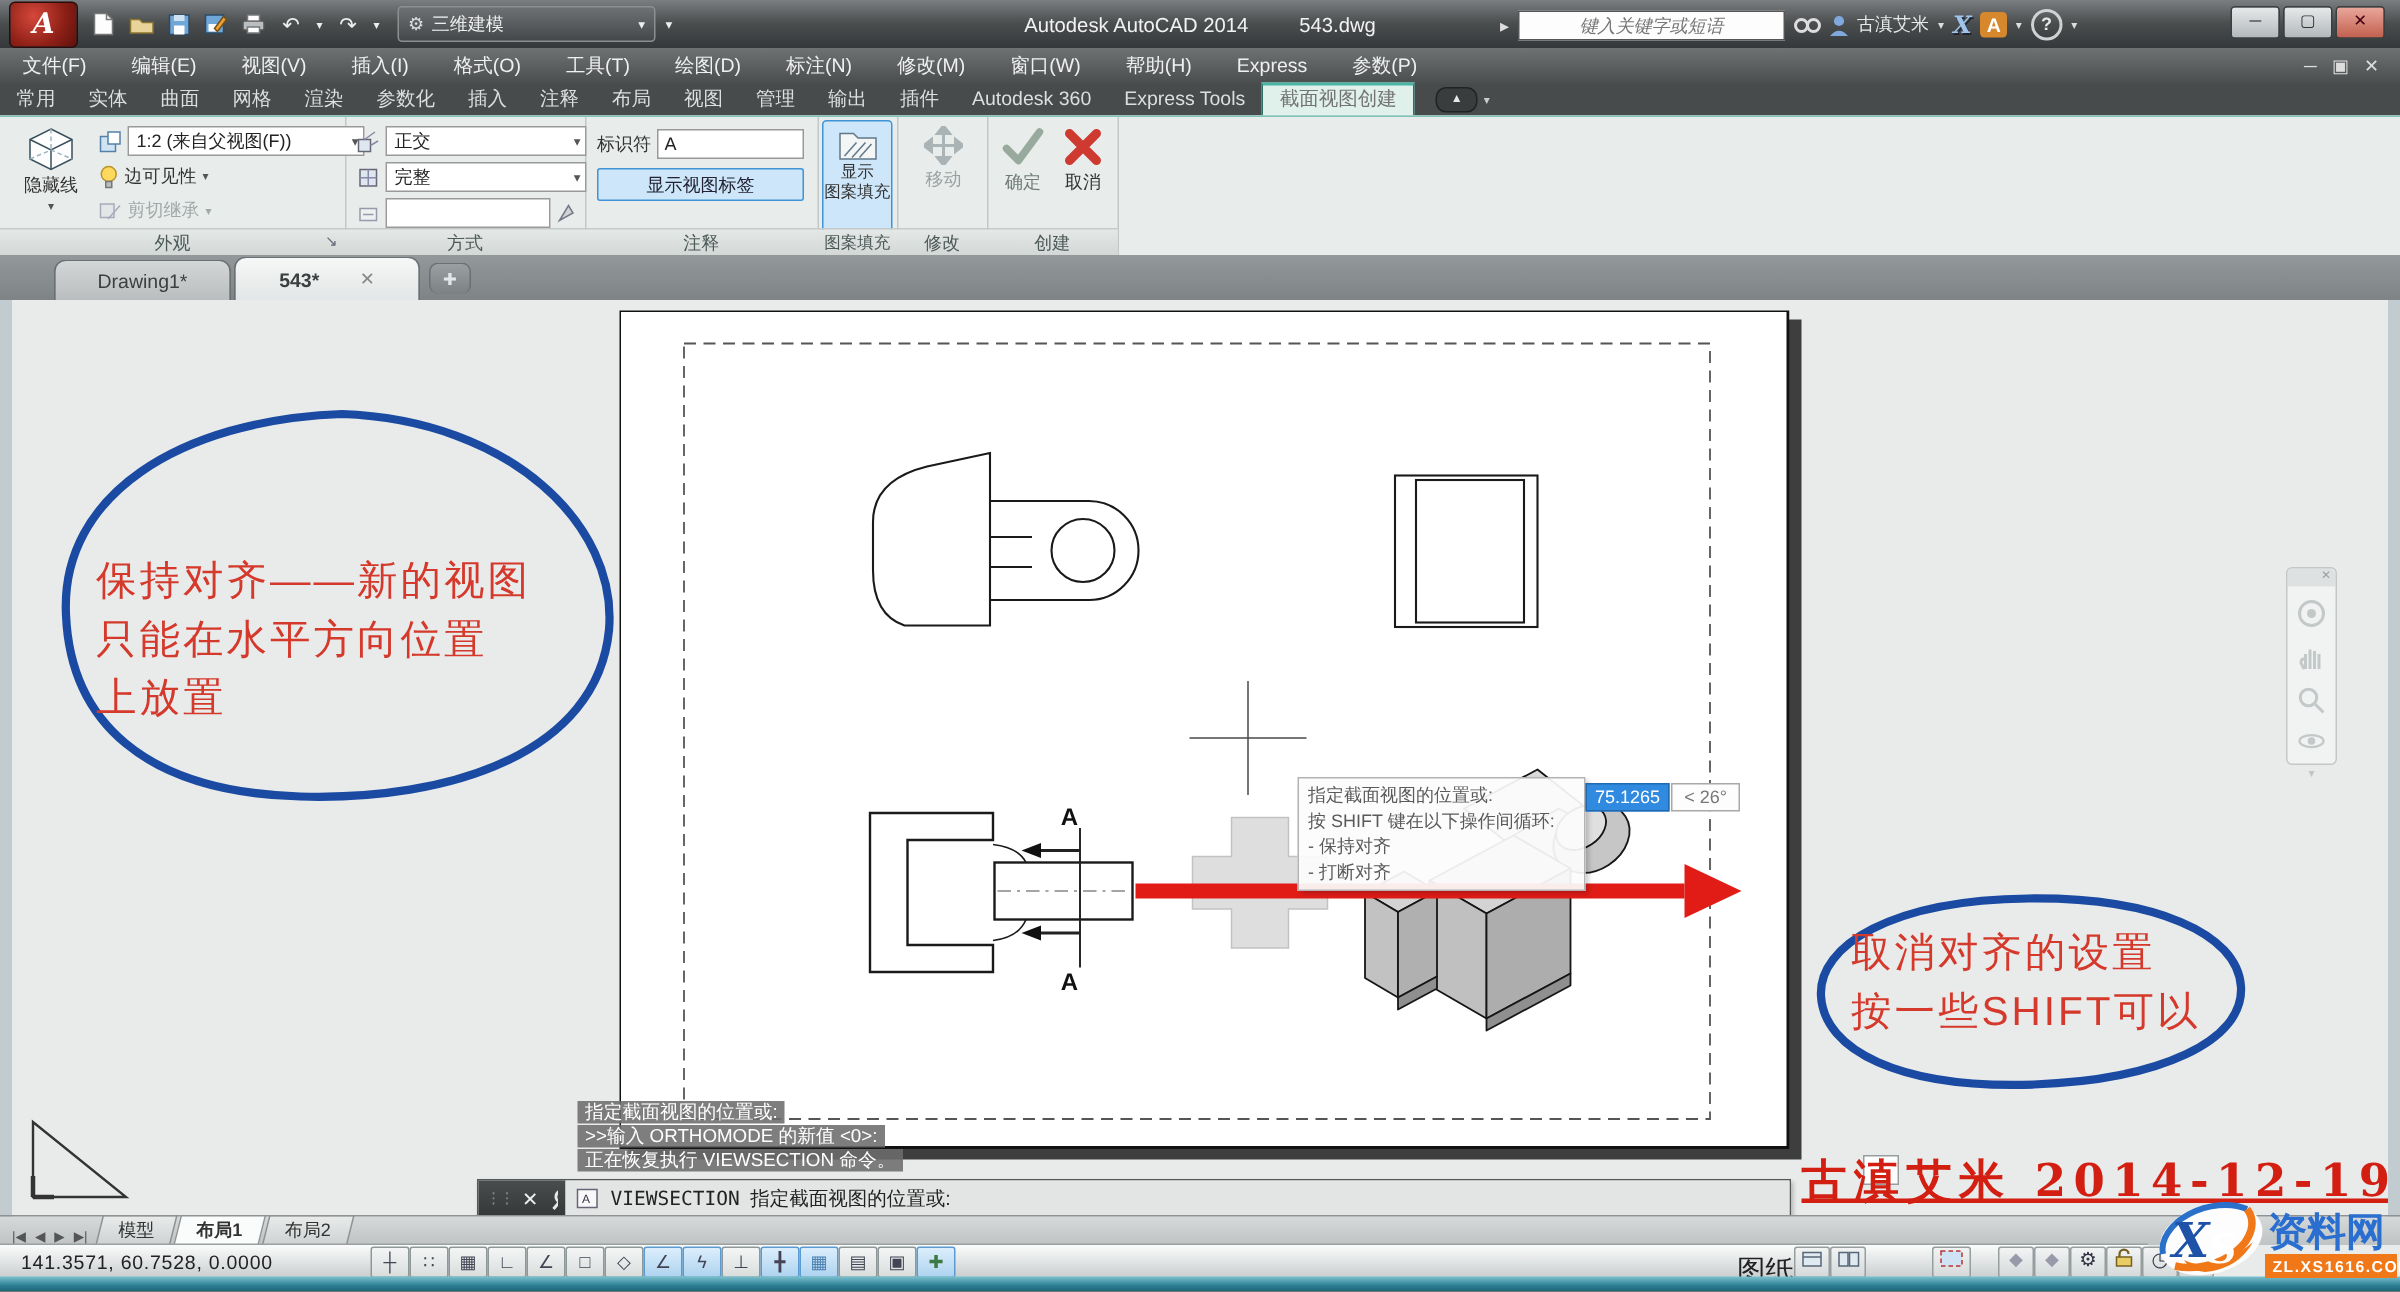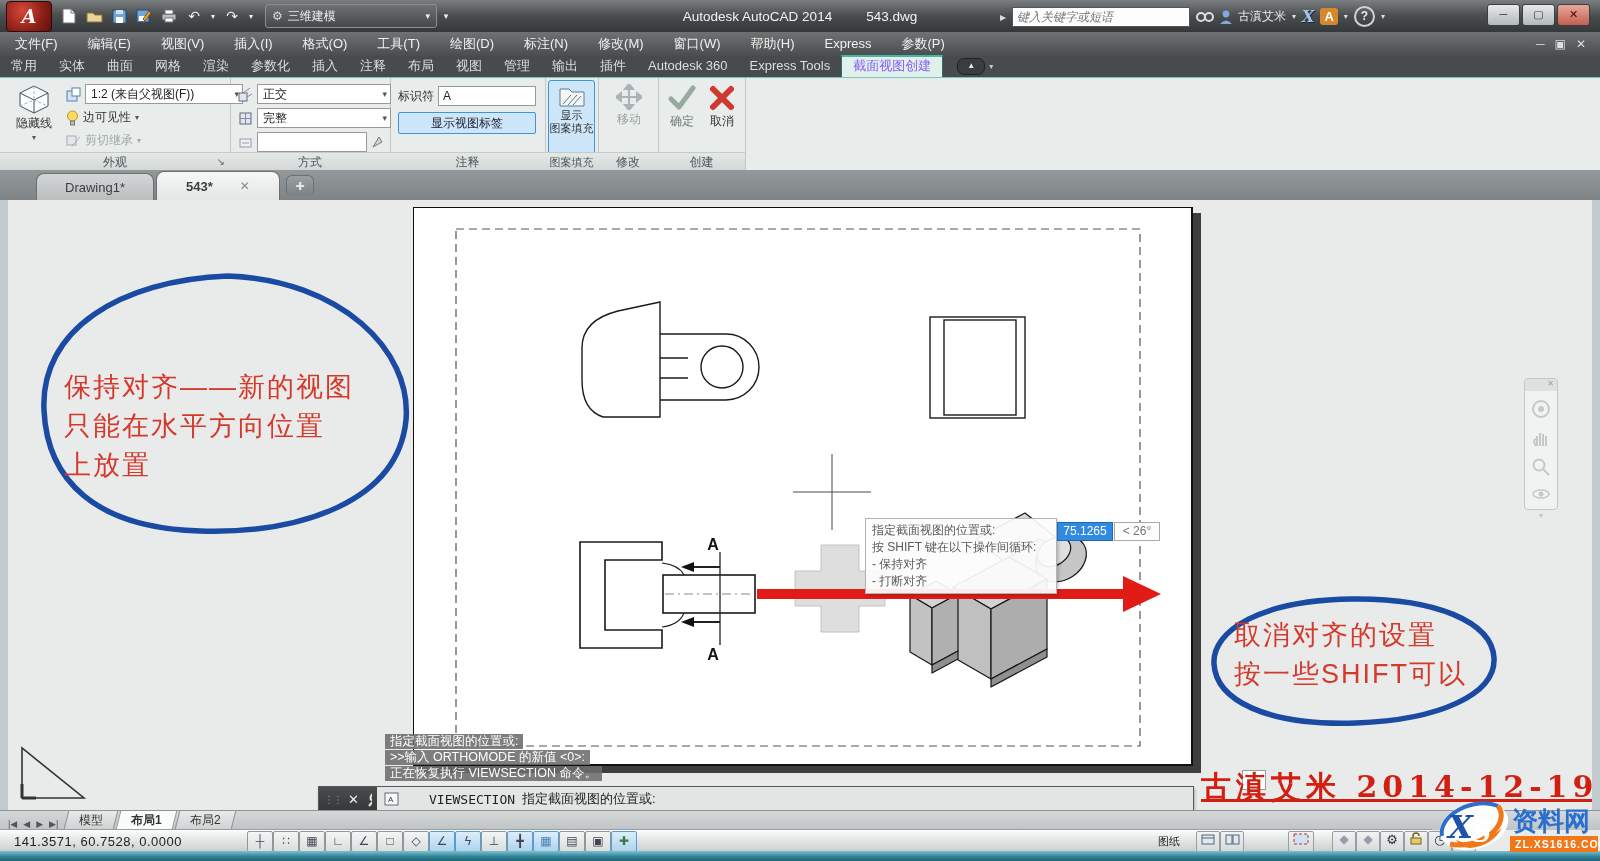--- a/index.html
+++ b/index.html
@@ -12,33 +12,33 @@
           background:radial-gradient(circle at 35% 30%,#d5473a,#8c1f16 60%,#5d120c);color:#fff;
           font:italic bold 19px "DejaVu Serif",serif;text-align:center;line-height:28px;}
   .qat{left:58px;top:4px;display:flex;gap:3px;align-items:center;}
   .qbtn{width:22px;height:22px;border-radius:3px;display:flex;align-items:center;justify-content:center;color:#eee;font-size:14px;}
   .wsbox{display:flex;align-items:center;gap:5px;height:22px;padding:0 6px;margin-left:6px;width:158px;
          background:linear-gradient(#6d7173,#45484a);border:1px solid #8b8f91;border-radius:3px;color:#eee;font-size:12px;}
   .wtitle{left:0;top:0;width:100%;height:32px;display:flex;align-items:center;justify-content:center;gap:34px;
           color:#f2f2f2;font-size:13.5px;pointer-events:none;}
   .infocenter{left:1000px;top:6px;display:flex;align-items:center;gap:6px;color:#e8e8e8;font-size:12px;}
   .icbtn{display:flex;align-items:center;justify-content:center;color:#ddd;}
-  .searchbox{width:168px;height:18px;background:#fdfdfd;border:1px solid #555;font:italic 12px "Liberation Sans",sans-serif;color:#888;padding:0 4px;}
+  .searchbox{width:168px;height:18px;background:#fdfdfd;border:1px solid #555;font:italic 12px "Liberation Sans",sans-serif;color:#888;padding:0 4px;text-align:center;}
   .winbtns{right:10px;top:4px;display:flex;gap:2px;}
   .wbtn{width:31px;height:20px;border:1px solid #3c3f40;border-radius:3px;background:linear-gradient(#e6e9ea,#b3b8ba);
         color:#333;font-size:11px;text-align:center;line-height:19px;}
   .wbtn.close{background:linear-gradient(#e9a79b,#c2604f);color:#401;}
   
   .menubar{left:0;top:32px;width:1600px;height:24px;background:linear-gradient(#6f7273,#4a4d4e);display:flex;align-items:center;color:#f0f0f0;font-size:13px;}
   .menuitem{padding:0 15px;line-height:24px;}
   .docbtns{position:absolute;right:14px;top:0;display:flex;gap:10px;color:#ddd;font-size:12px;line-height:24px;}
   
   .ribbontabs{left:0;top:56px;width:1600px;height:21px;background:#474b4c;display:flex;align-items:flex-end;color:#dcdedf;font-size:13px;}
   .rtab{padding:2px 11px 3px;line-height:16px;}
-  .rtab.active{background:#e0f1ec;color:#8b5cf6;border-top:2px solid #49b3a4;border-left:1px solid #2a6f66;border-right:1px solid #2a6f66;padding-top:1px;}
+  .rtab.active{background:#e0f1ec;color:#737373;border-top:2px solid #49b3a4;border-left:1px solid #2a6f66;border-right:1px solid #2a6f66;padding-top:1px;}
   .ribmin{display:flex;align-items:center;gap:4px;margin-left:14px;margin-bottom:2px;}
   .ribminbtn{width:26px;height:15px;background:#3a3d3e;border:1px solid #202223;border-radius:7px;color:#e8e8e8;font-size:8px;text-align:center;line-height:14px;}
   
   .ribbon{left:0;top:77px;width:1600px;height:93px;background:#e8eceb;border-top:1px solid #7fc4bb;border-bottom:1px solid #9aa0a0;}
   .panel{position:absolute;top:0;height:93px;border-right:1px solid #c3c8c7;}
   .pfooter{position:absolute;left:0;bottom:0;width:100%;height:18px;background:linear-gradient(#e4e8e7,#d2d7d6);
            border-top:1px solid #c6cbca;color:#4c5a58;font-size:12px;text-align:center;line-height:18px;}
   .bigbtn{position:absolute;display:flex;flex-direction:column;align-items:center;justify-content:flex-start;gap:1px;
           font-size:12px;color:#333;text-align:center;border:1px solid transparent;border-radius:3px;padding-top:3px;}
   .bigbtn.hl{background:#cde6f9;border-color:#3e94d6;}
@@ -501,21 +501,21 @@
         <span style="color:#f0f0f0;font-size:13px;">✕</span>
         <svg width="15" height="15">
             <path d="M11,2 a4,4 0 1 0 2,6 l-2,-1 0,-3 3,-1 z M4,14 l5,-6" stroke="#e8e8e8" stroke-width="2" fill="none"></path>
           </svg>
       </div>
       <div class="cmdmain">
         <svg width="16" height="14">
             <rect x="1" y="1" width="13" height="12" fill="#f8f8f8" stroke="#667"></rect>
             <text x="4" y="10" font-size="8" fill="#334">A</text>
           </svg>
-        <span style="font-family:'DejaVu Sans Mono',monospace;margin-left:22px;">VIEWSECTION</span>
+        <span style="font-family:'DejaVu Sans Mono',monospace;">VIEWSECTION</span>
         <span>指定截面视图的位置或:</span>
       </div>
     </div>
   </div>
 
   <div class="abs edge" style="left:0;top:200px;width:8px;height:629px;"></div>
   <div class="abs edge" style="left:1592px;top:200px;width:8px;height:629px;"></div>
 
   <div class="abs laytabs">
     <span style="margin:0 3px 1px 8px;font-size:9px;color:#555;">|<span>◀</span></span>
@@ -538,21 +538,21 @@
     <span class="tgl" style="left:403px;">◇</span>
     <span class="tgl on" style="left:429px;">∠</span>
     <span class="tgl on" style="left:455px;">ϟ</span>
     <span class="tgl" style="left:481px;">⊥</span>
     <span class="tgl on" style="left:507px;">╋</span>
     <span class="tgl on" style="left:533px;color:#4a7fb0;">▦</span>
     <span class="tgl" style="left:559px;">▤</span>
     <span class="tgl" style="left:585px;">▣</span>
     <span class="tgl on" style="left:611px;color:#3c7a44;">✚</span>
 
-    <span class="abs" style="left:1158px;top:4px;font-size:11px;color:#222;">图纸</span>
+    <span class="abs" style="left:1158px;top:4px;font-size:19px;color:#222;">图纸</span>
     <span class="sbtn" style="left:1196px;width:22px;line-height:18px;"><svg width="14" height="11">
           <rect x="1" y="1" width="12" height="9" fill="#dfe9f0" stroke="#567"></rect>
           <path d="M1,4 h12" stroke="#567"></path>
         </svg></span>
     <span class="sbtn" style="left:1220px;width:22px;line-height:18px;"><svg width="15" height="11">
           <rect x="1" y="1" width="6" height="9" fill="#dfe9f0" stroke="#567"></rect>
           <rect x="8" y="1" width="6" height="9" fill="#dfe9f0" stroke="#567"></rect>
         </svg></span>
     <span class="sbtn" style="left:1288px;width:24px;line-height:18px;"><svg width="16" height="12">
           <rect x="1" y="1" width="14" height="10" fill="#cfe3f4" stroke="#b33" stroke-dasharray="3,2"></rect>

